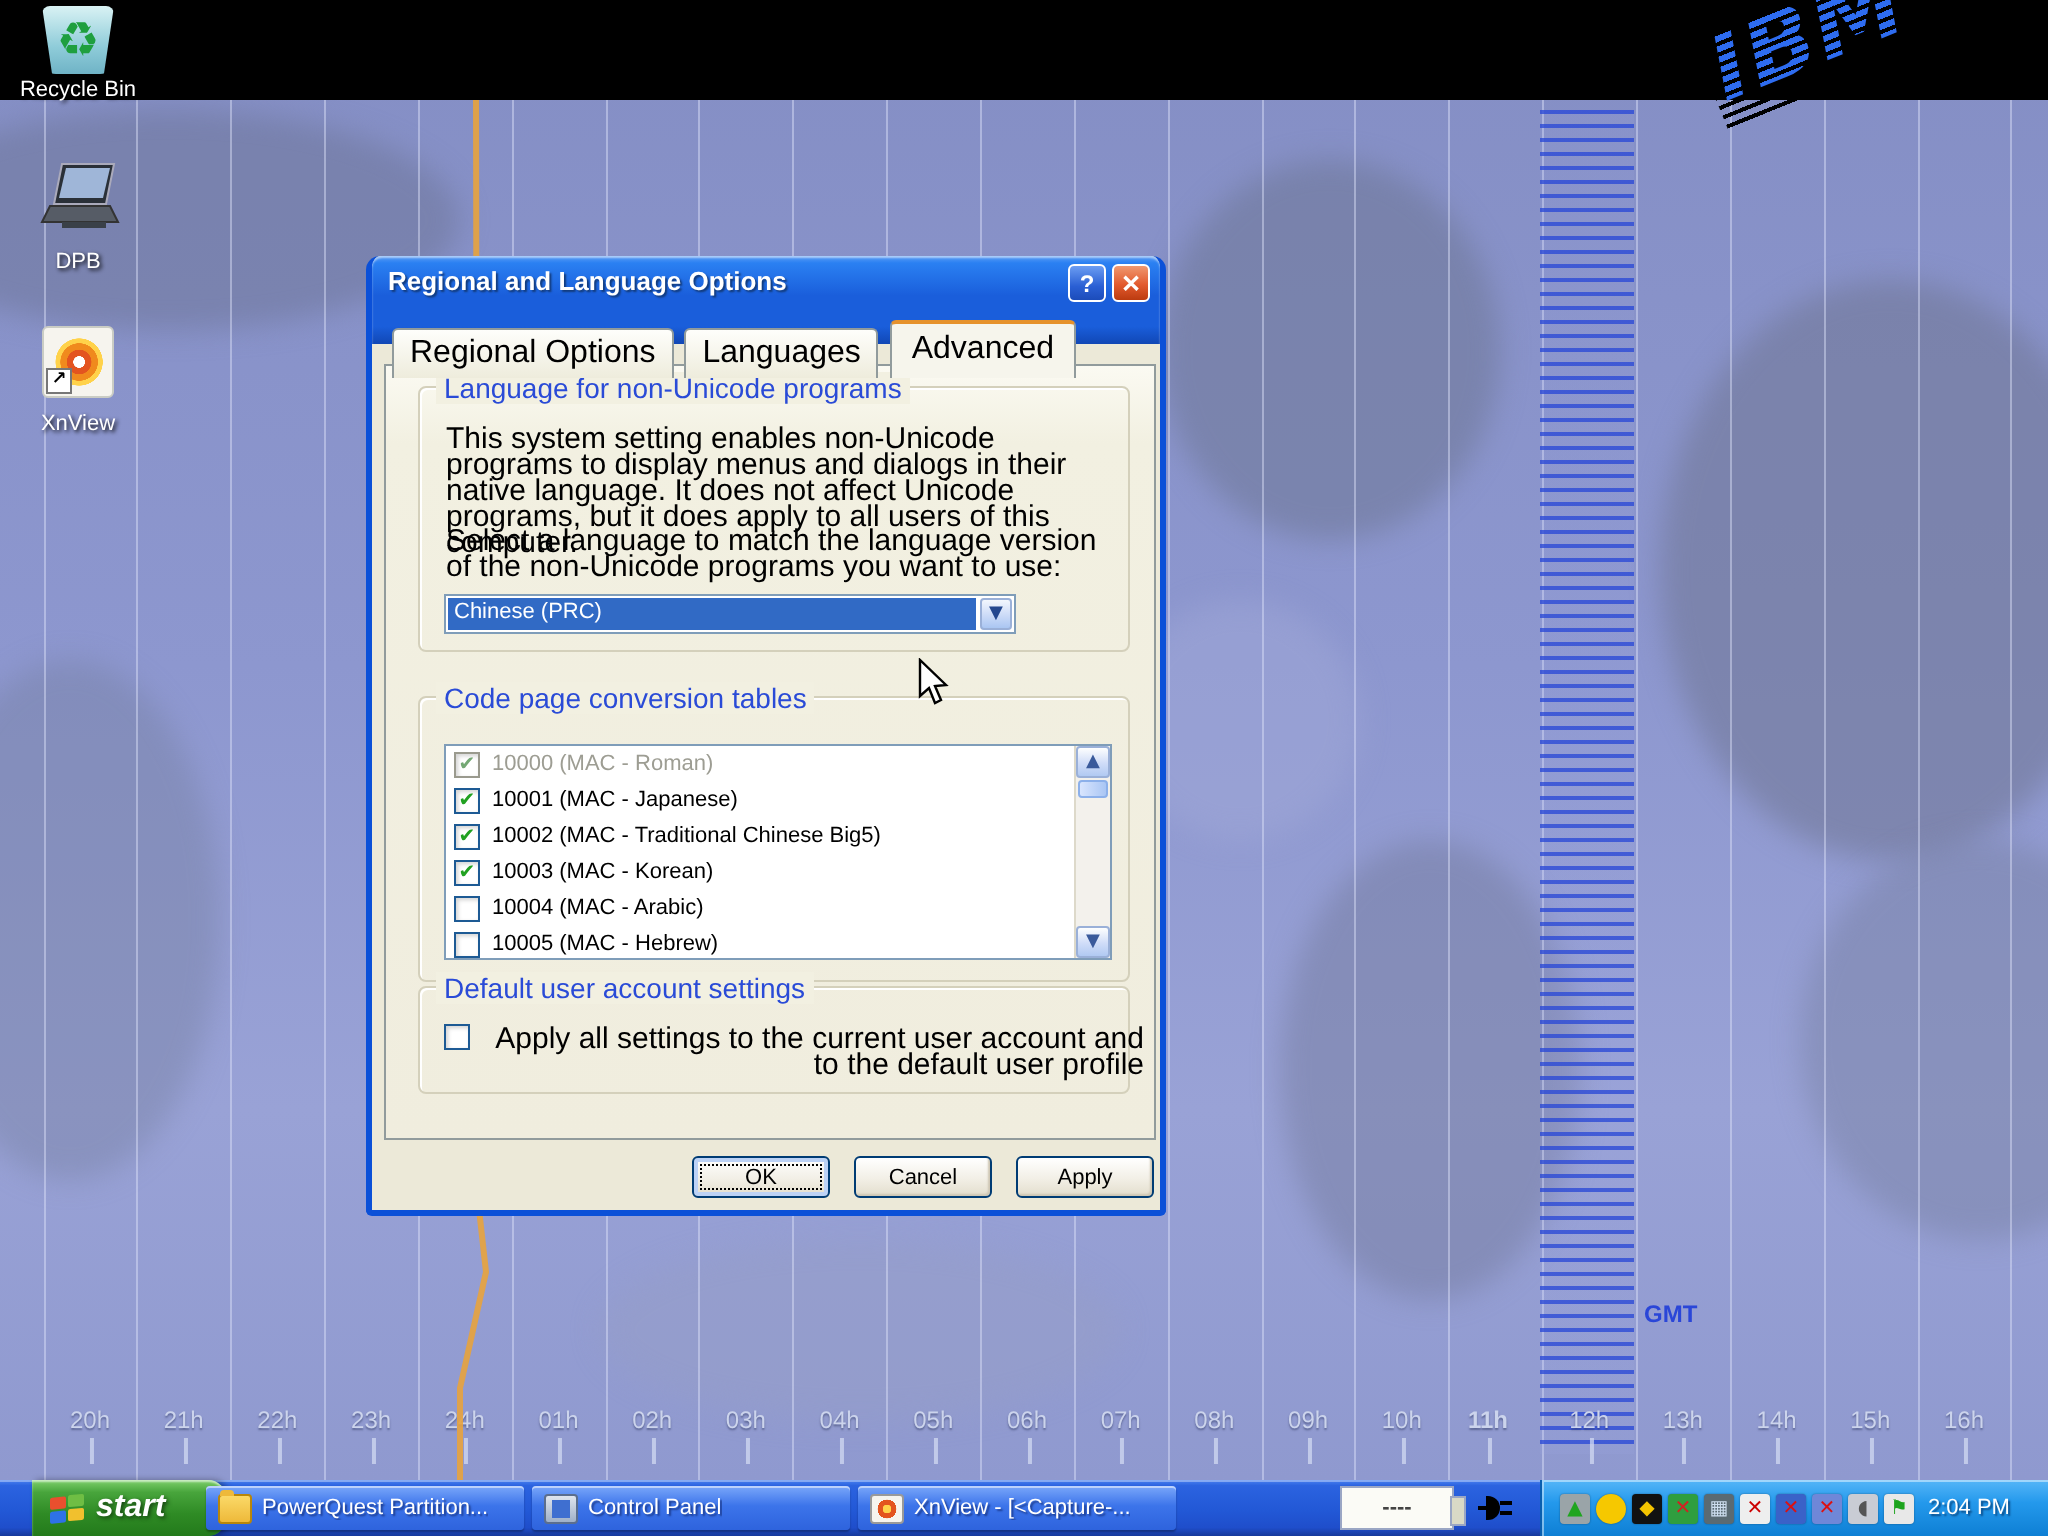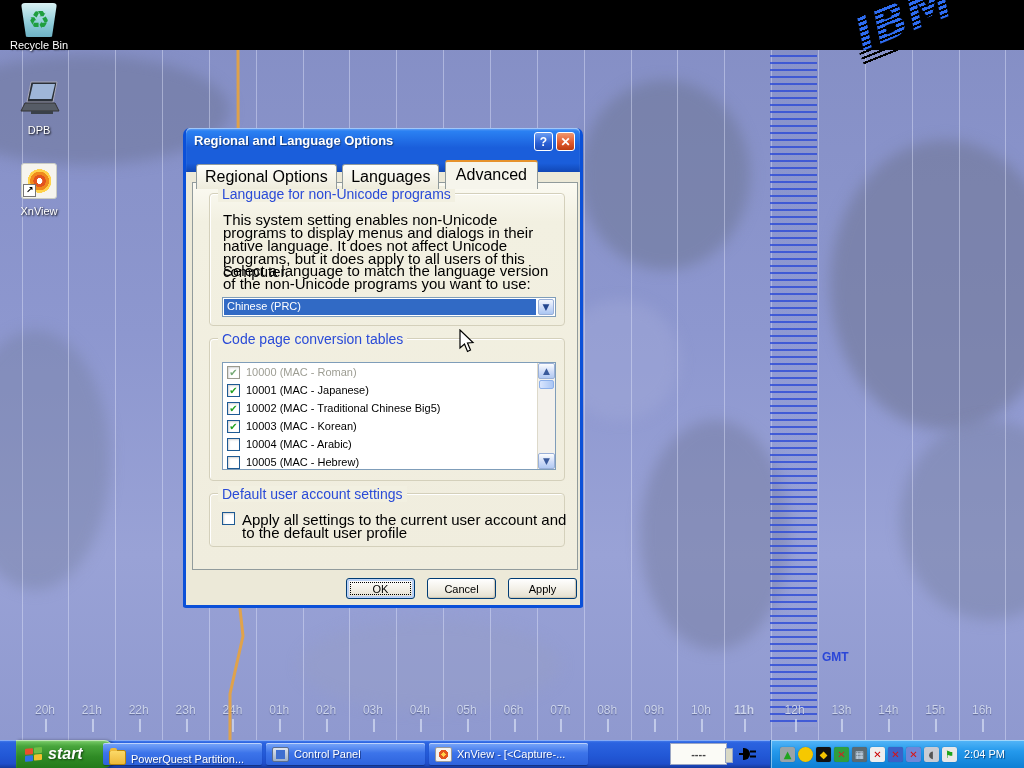--- a/index.html
+++ b/index.html
@@ -60,21 +60,21 @@
   .tab.active{top:0;padding:4px 10px 5px;background:#f6f5ec;border-top:2px solid #e6922c;z-index:4;}
   #tabpage{position:absolute;left:6px;top:54px;width:386px;height:388px;box-sizing:border-box;
     background:linear-gradient(180deg,#fbfaf2,#f2f0e1 10%,#f0edde);border:1px solid #919b9c;z-index:2;}
 
   .group{position:absolute;left:16px;width:356px;border:1px solid #d4d0bb;border-radius:4px;
     box-shadow:inset 1px 1px 0 #fff;box-sizing:border-box;}
   .group-title{position:absolute;top:-8px;left:8px;padding:0 4px;background:#f2f0e1;
     font-size:14px;color:#2a4bd7;white-space:nowrap;}
   .gtext{position:absolute;font-size:15px;line-height:13px;color:#000;}
 
-  #combo{position:absolute;left:12px;top:103px;width:334px;height:20px;background:#fff;
+  #combo{position:absolute;left:12px;top:103px;width:286px;height:20px;background:#fff;
     border:1px solid #7f9db9;display:flex;box-sizing:border-box;}
   #combo-value{flex:1;margin:1px;background:#316ac5;color:#fff;font-size:11px;padding:1px 3px;white-space:nowrap;overflow:hidden;}
   .drop-btn{width:16px;margin:1px;border-radius:2px;border:1px solid #9ab0d8;box-sizing:border-box;
     background:linear-gradient(180deg,#f3f7fd,#cfddf8 50%,#aac6f2);display:flex;align-items:center;
     justify-content:center;color:#23478f;font:bold 9px "DejaVu Sans",sans-serif;}
 
   #listbox{position:absolute;left:12px;top:23px;width:334px;height:108px;background:#fff;
     border:1px solid #7f9db9;box-sizing:border-box;overflow:hidden;}
   #cp-rows{position:absolute;left:0;top:0;right:17px;}
   .cp-row{display:flex;align-items:center;height:18px;padding-left:4px;font-size:11px;color:#000;}
@@ -251,21 +251,21 @@
       <div class="group" style="top:10px;height:133px;">
         <span class="group-title">Language for non-Unicode programs</span>
         <div class="gtext" style="left:13px;top:19px;width:338px;">This system setting enables non-Unicode programs to display menus and dialogs in their native language. It does not affect Unicode programs, but it does apply to all users of this computer.</div>
         <div class="gtext" style="left:13px;top:70px;width:338px;">Select a language to match the language version of the non-Unicode programs you want to use:</div>
         <div id="combo">
           <div id="combo-value">Chinese (PRC)</div>
           <div class="drop-btn">▼</div>
         </div>
       </div>
 
-      <div class="group" style="top:155px;height:143px;">
+      <div class="group" style="top:165px;height:143px;">
         <span class="group-title">Code page conversion tables</span>
         <div id="listbox">
           <div id="cp-rows">
               <div class="cp-row checked disabled">
                 <span class="cb"></span>
                 <span>10000 (MAC - Roman)</span>
               </div>
               <div class="cp-row checked">
                 <span class="cb"></span>
                 <span>10001 (MAC - Japanese)</span>
@@ -291,21 +291,21 @@
             <div class="sb-btn sb-up">▲</div>
             <div class="sb-thumb"></div>
             <div class="sb-btn sb-down">▼</div>
           </div>
         </div>
       </div>
 
       <div class="group" style="top:310px;height:54px;">
         <span class="group-title">Default user account settings</span>
         <div id="default-cb"></div>
-        <div class="gtext" style="left:32px;top:19px;width:330px;">Apply all settings to the current user account and to the default user profile</div>
+        <div class="gtext" style="left:32px;top:19px;width:330px;text-align:right;">Apply all settings to the current user account and to the default user profile</div>
       </div>
     </div>
 
     <div class="xp-btn focused" style="left:160px;top:450px;">OK</div>
     <div class="xp-btn" style="left:241px;top:450px;">Cancel</div>
     <div class="xp-btn" style="left:322px;top:450px;">Apply</div>
   </div>
 
   <svg id="cursor" width="18" height="26">
     <path d="M2,1 L2,19 L6.5,15 L9.5,22.5 L12.5,21 L9.5,14 L15,13.5 Z" fill="#fff" stroke="#000" stroke-width="1.2"></path>
@@ -317,21 +317,21 @@
         <g transform="skewY(-5)">
           <rect x="1" y="3" width="8" height="6" rx="1" fill="#e94f2e"></rect>
           <rect x="10" y="2.5" width="8" height="6" rx="1" fill="#6fbe44"></rect>
           <rect x="1" y="10" width="8" height="6" rx="1" fill="#2e72e8"></rect>
           <rect x="10" y="9.5" width="8" height="6" rx="1" fill="#f1c02e"></rect>
         </g>
       </svg>
       <span id="start-label">start</span>
     </div>
 
-    <div class="task" style="left:103px;align-items:flex-end;">
+    <div class="task" style="left:103px;">
       <span class="ticon" id="folder-ic"></span>
       <span class="tlabel">PowerQuest Partition...</span>
     </div>
     <div class="task" style="left:266px;">
       <span class="ticon" id="cp-ic"></span>
       <span class="tlabel">Control Panel</span>
     </div>
     <div class="task" style="left:429px;">
       <span class="ticon" id="xn-ic"></span>
       <span class="tlabel">XnView - [&lt;Capture-...</span>

